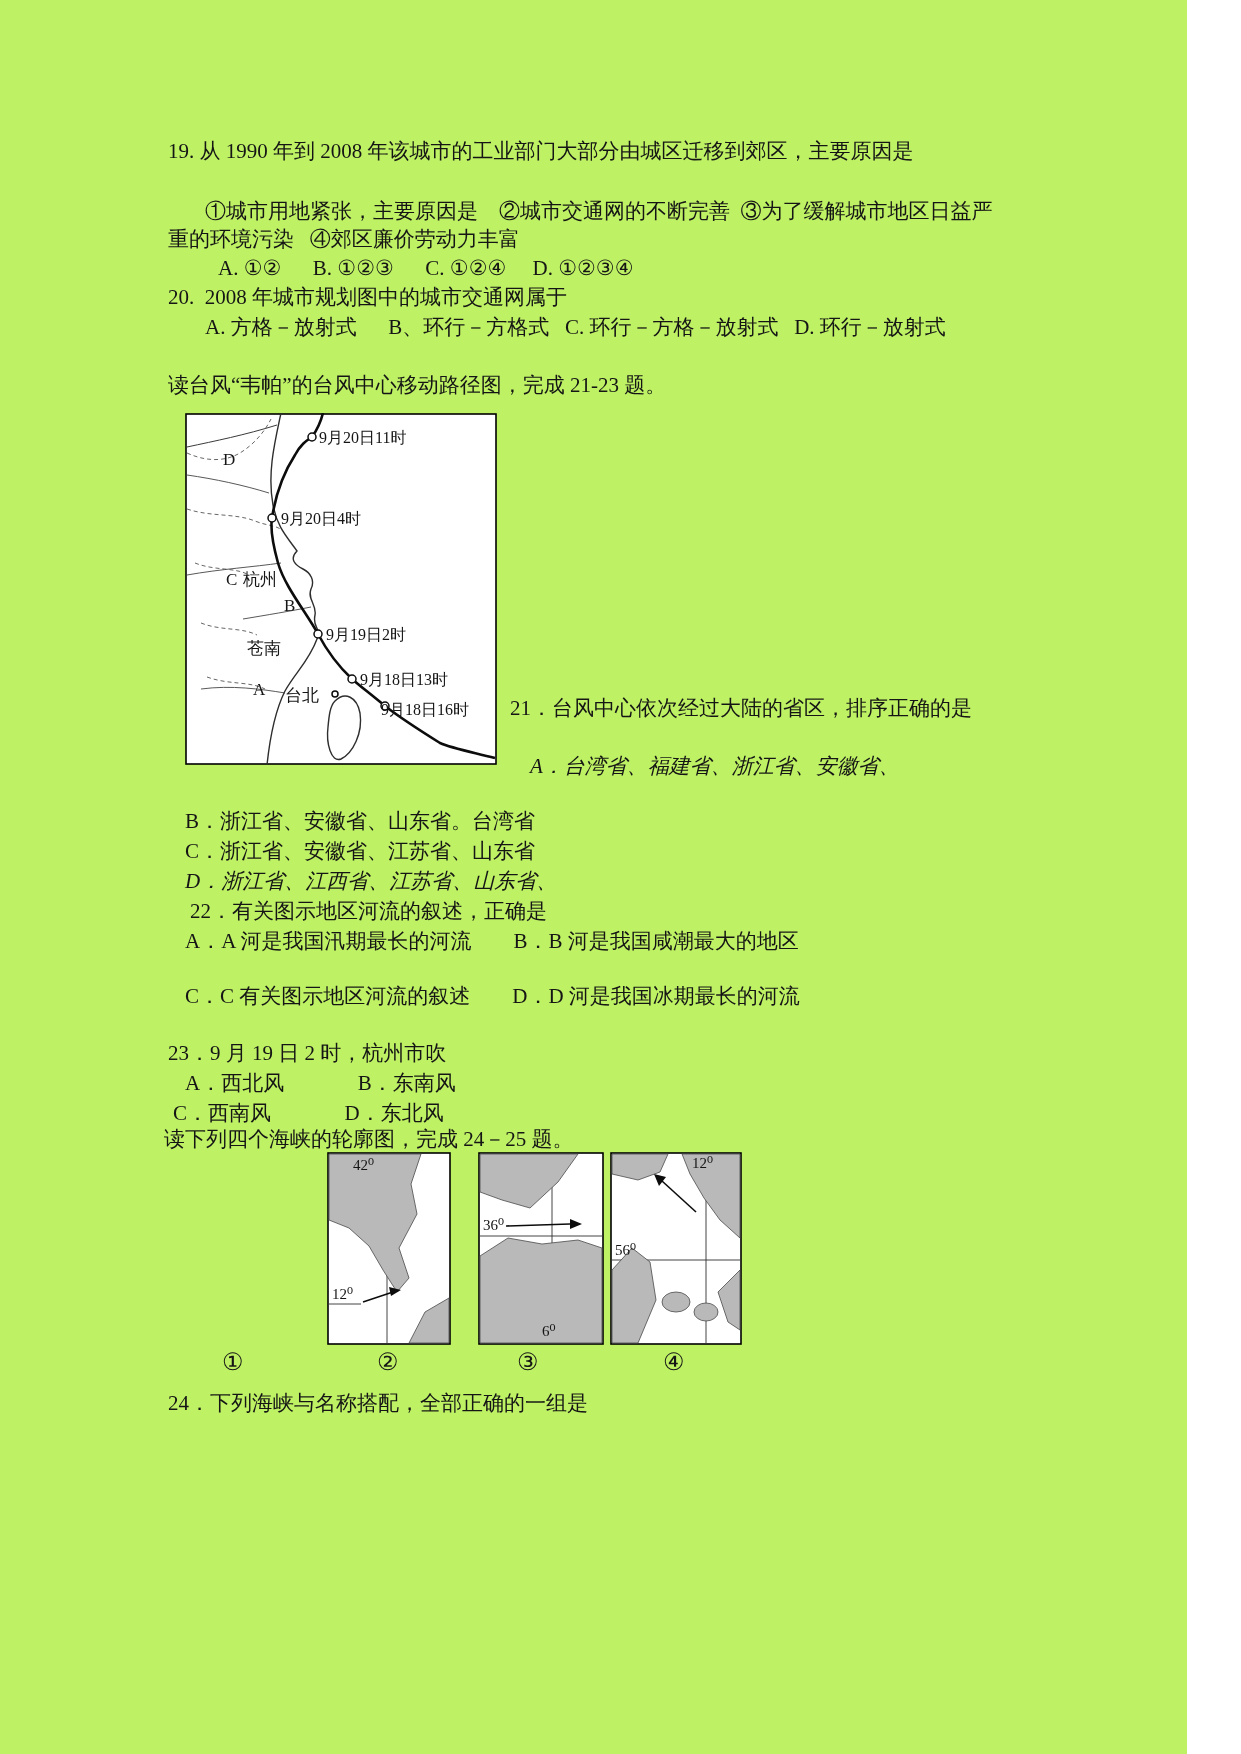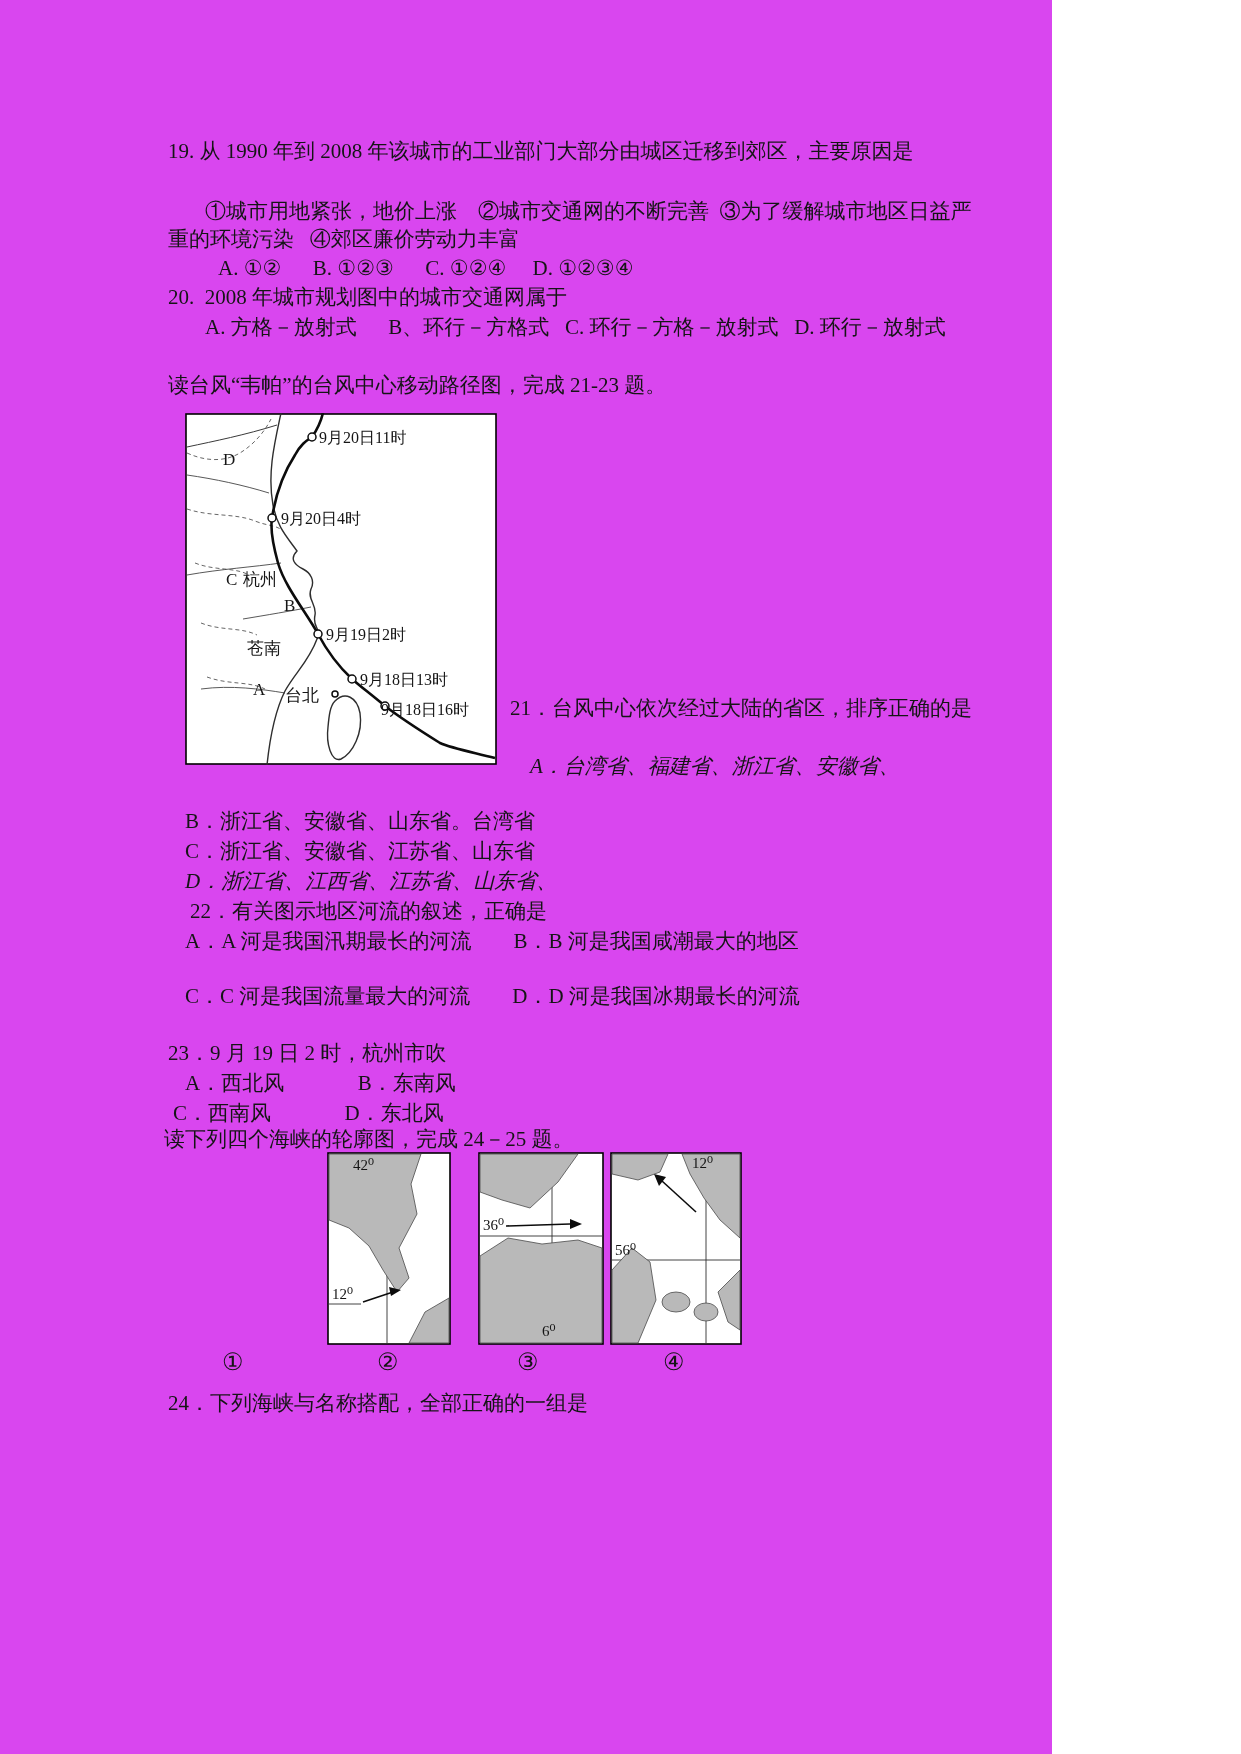--- a/index.html
+++ b/index.html
@@ -1,21 +1,21 @@
 <!DOCTYPE html>
 <html><head>
 <meta charset="utf-8">
 <style>
   * { margin:0; padding:0; box-sizing:border-box; }
   html,body { background:#ffffff; }
   .page {
     position:relative;
-    width:1052px;
+    width:1187px;
     height:1754px;
-    background:#d946ef;
+    background:#bef264;
     font-family:"Liberation Serif","DejaVu Serif",serif;
     color:#151515;
     overflow:hidden;
   }
   .line {
     position:absolute;
     white-space:pre;
     font-size:21px;
     line-height:27px;
   }
@@ -41,21 +41,21 @@
     font-size:24px;
     line-height:26px;
   }
 </style>
 </head>
 <body>
 
 <div class="page">
 
   <div class="line" style="left:168px; top:138px;">19. 从 1990 年到 2008 年该城市的工业部门大部分由城区迁移到郊区，主要原因是</div>
-  <div class="line" style="left:205px; top:198px;">①城市用地紧张，地价上涨    ②城市交通网的不断完善  ③为了缓解城市地区日益严</div>
+  <div class="line" style="left:205px; top:198px;">①城市用地紧张，主要原因是    ②城市交通网的不断完善  ③为了缓解城市地区日益严</div>
   <div class="line" style="left:168px; top:226px;">重的环境污染   ④郊区廉价劳动力丰富</div>
   <div class="line" style="left:218px; top:255px;">A. ①②      B. ①②③      C. ①②④     D. ①②③④</div>
 
   <div class="line" style="left:168px; top:284px;">20.  2008 年城市规划图中的城市交通网属于</div>
   <div class="line" style="left:205px; top:314px;">A. 方格－放射式      B、环行－方格式   C. 环行－方格－放射式   D. 环行－放射式</div>
 
   <div class="line" style="left:168px; top:372px;">读台风“韦帕”的台风中心移动路径图，完成 21-23 题。</div>
 
   <div class="figwrap" style="left:185px; top:413px;">
     <svg width="312" height="352" viewBox="0 0 312 352">
@@ -104,21 +104,21 @@
   </div>
 
   <div class="line" style="left:510px; top:695px;">21．台风中心依次经过大陆的省区，排序正确的是</div>
   <div class="line" style="left:530px; top:753px;font-style:italic;">A．台湾省、福建省、浙江省、安徽省、</div>
   <div class="line" style="left:185px; top:808px;">B．浙江省、安徽省、山东省。台湾省</div>
   <div class="line" style="left:185px; top:838px;">C．浙江省、安徽省、江苏省、山东省</div>
   <div class="line" style="left:185px; top:868px;font-style:italic;">D．浙江省、江西省、江苏省、山东省、</div>
 
   <div class="line" style="left:168px; top:898px;margin-left:22px;">22．有关图示地区河流的叙述，正确是</div>
   <div class="line" style="left:185px; top:928px;">A．A 河是我国汛期最长的河流        B．B 河是我国咸潮最大的地区</div>
-  <div class="line" style="left:185px; top:983px;">C．C 河是我国流量最大的河流        D．D 河是我国冰期最长的河流</div>
+  <div class="line" style="left:185px; top:983px;">C．C 有关图示地区河流的叙述        D．D 河是我国冰期最长的河流</div>
 
   <div class="line" style="left:168px; top:1040px;">23．9 月 19 日 2 时，杭州市吹</div>
   <div class="line" style="left:185px; top:1070px;">A．西北风              B．东南风</div>
   <div class="line" style="left:173px; top:1100px;">C．西南风              D．东北风</div>
 
   <div class="line" style="left:164px; top:1126px;font-family:Liberation Serif, serif;">读下列四个海峡的轮廓图，完成 24－25 题。</div>
 
 
   <div class="figwrap" style="left:327px; top:1152px;">
     <svg width="124" height="193" viewBox="0 0 124 193">

